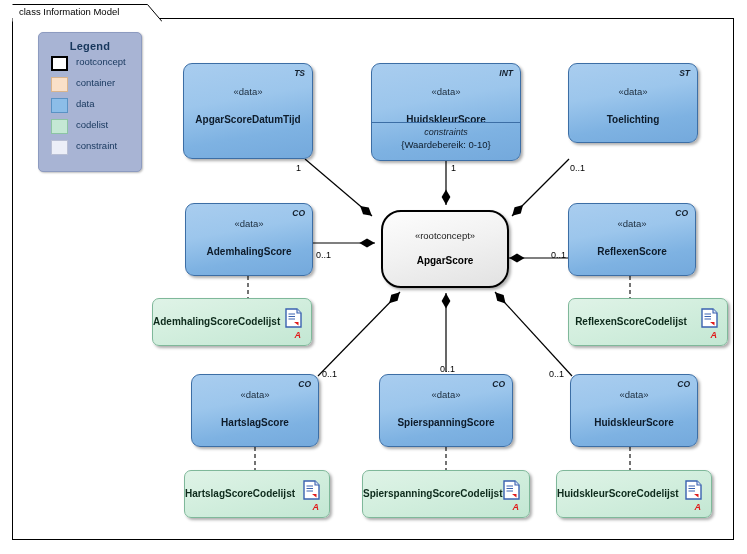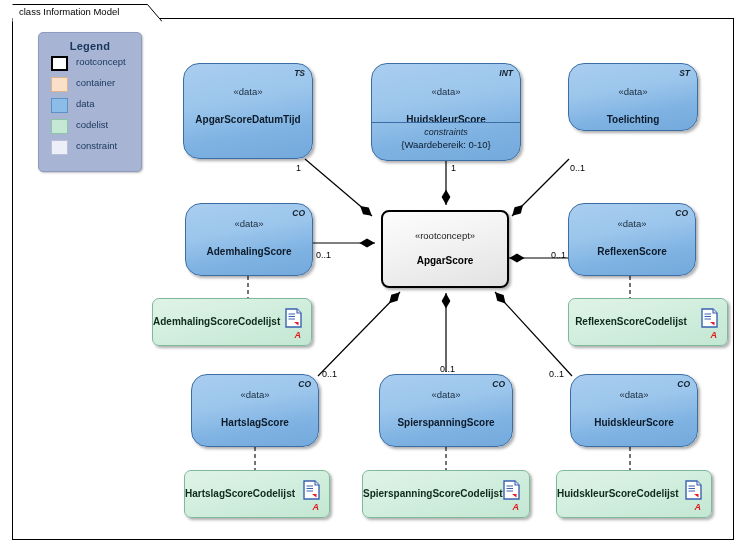--- a/index.html
+++ b/index.html
@@ -27,31 +27,31 @@
   .legend-row{display:flex;margin:4px 0 0 12px;height:17px;}
   .legend-swatch{width:17px;height:15px;margin-right:8px;box-sizing:border-box;}
   .sw-rootconcept{background:#ffffff;border:2px solid #000;}
   .sw-container{background:#fae0c8;border:1px solid #d9b48c;}
   .sw-data{background:#8cbde8;border:1px solid #5a92c4;}
   .sw-codelist{background:#c4e8d4;border:1px solid #8cc4a4;}
   .sw-constraint{background:#eceff8;border:1px solid #b8bfd4;}
   .legend-label{font-size:9.5px;color:#16365c;}
 
   
-  .node{position:absolute;box-sizing:border-box;border-radius:16px;
+  .node{position:absolute;box-sizing:border-box;border-radius:9px;
         box-shadow:2px 2px 3px rgba(0,0,0,.32);z-index:3;}
 
   .data-node{border:1px solid #3c6ea5;
       background:linear-gradient(170deg,#a9cdef 0%,#9cc6ec 38%,#7eb2e2 72%,#74a9dc 100%);}
   .data-node .stereo{text-align:center;font-size:9.5px;color:#1a2a3a;margin-top:22px;}
   .data-node .nname{text-align:center;font-size:10px;font-weight:bold;color:#0d1b2a;margin-top:17px;}
   .type-tag{position:absolute;right:7px;top:4px;font-size:8.5px;font-style:italic;
             font-weight:bold;color:#14202e;}
 
-  .root-node{border:2.5px solid #000;border-radius:8px;
+  .root-node{border:2.5px solid #000;border-radius:20px;
       background:linear-gradient(165deg,#fdfdfd 0%,#f2f2f2 45%,#e2e2e2 100%);}
   .root-node .stereo{text-align:center;font-size:9.5px;color:#1a1a1a;margin-top:18px;}
   .root-node .nname{text-align:center;font-size:10px;font-weight:bold;color:#000;margin-top:14px;}
 
   .constraint-sep{position:absolute;left:0;right:0;border-top:1px solid #3c6ea5;}
   .constraint-label{text-align:center;font-size:9px;font-style:italic;color:#14202e;margin-top:4px;}
   .constraint-value{text-align:center;font-size:9.5px;color:#0d1b2a;margin-top:2px;}
 
   .codelist-node{border:1px solid #7fb89a;border-radius:7px;
       background:linear-gradient(165deg,#dff3e7 0%,#d4efdf 40%,#c3e7d3 100%);}
@@ -152,21 +152,21 @@
 
   <div class="node data-node" style="left:371px;top:63px;width:150px;height:98px;">
     <span class="type-tag">INT</span>
     <div class="stereo">«data»</div>
     <div class="nname">HuidskleurScore</div>
     <div class="constraint-sep" style="top:58px;"></div>
     <div class="constraint-label" style="margin-top:2px;">constraints</div>
     <div class="constraint-value">{Waardebereik: 0-10}</div>
   </div>
 
-  <div class="node data-node" style="left:568px;top:63px;width:130px;height:68px;">
+  <div class="node data-node" style="left:568px;top:63px;width:130px;height:80px;">
     <span class="type-tag">ST</span>
     <div class="stereo">«data»</div>
     <div class="nname">Toelichting</div>
   </div>
 
   <div class="node root-node" style="left:381px;top:210px;width:128px;height:78px;">
     <div class="stereo">«rootconcept»</div>
     <div class="nname">ApgarScore</div>
   </div>
 

